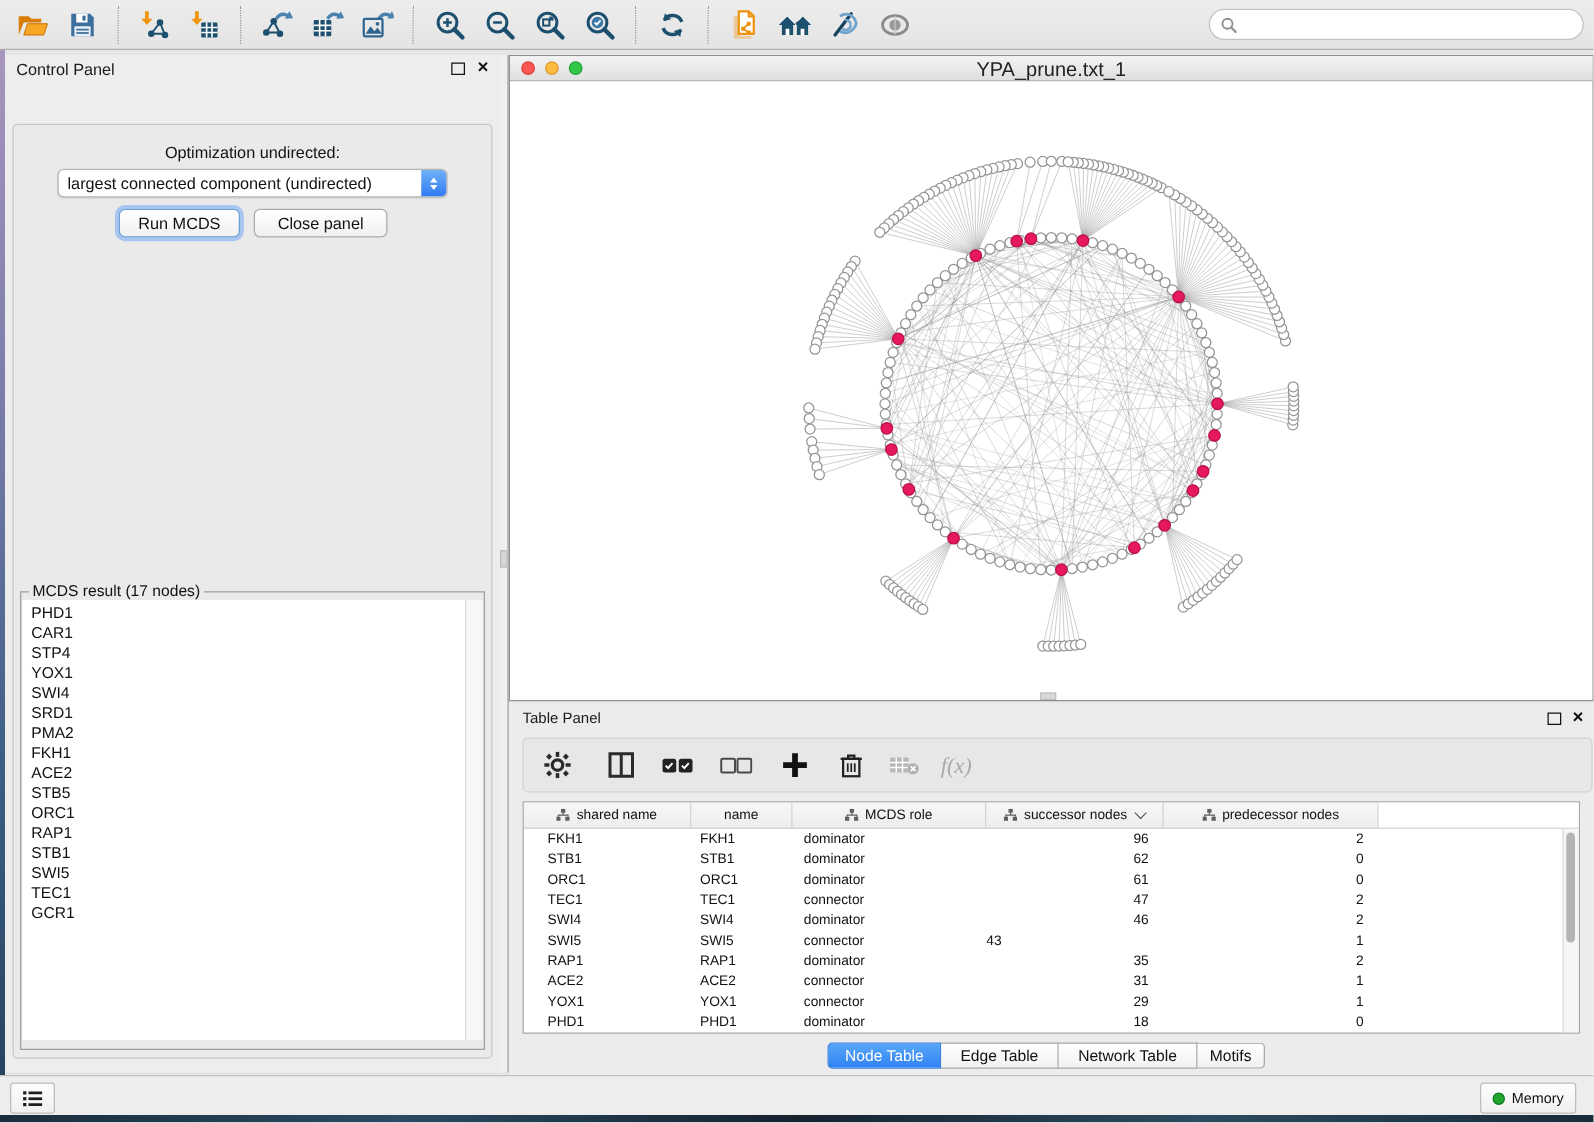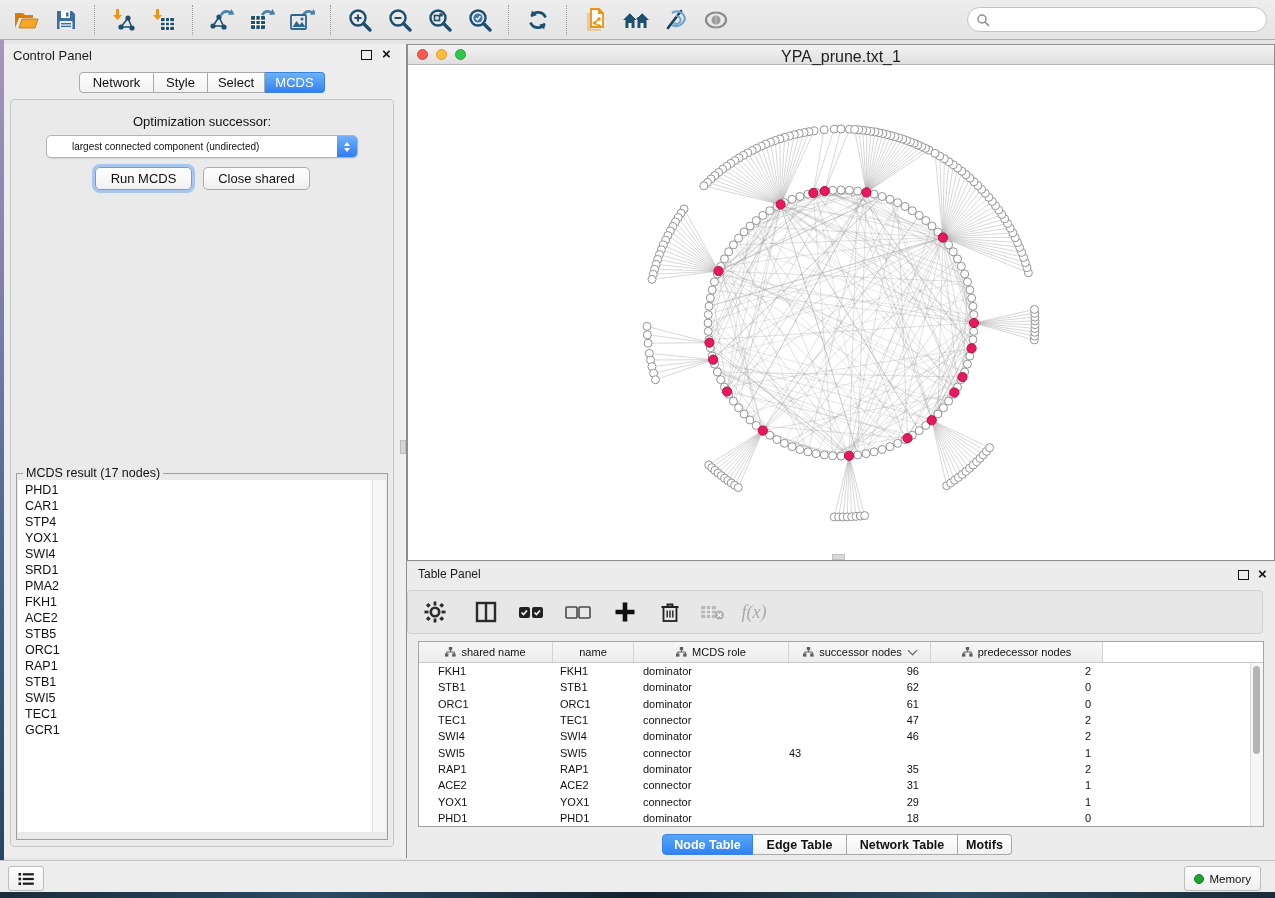--- a/index.html
+++ b/index.html
@@ -26,21 +26,21 @@
   .cp-header .float-icon{left:357px;top:6px;}
   .cp-header .close-icon{left:378px;top:5px;}
   .cp-tabs{position:absolute;left:75px;top:28px;height:21px;display:flex;}
   .seg-tab{height:21px;box-sizing:border-box;border:1px solid #a9a9a9;border-left:none;background:linear-gradient(#ffffff,#f1f1f1);font-size:13px;color:#111;display:flex;align-items:center;justify-content:center;cursor:pointer;}
   .seg-tab:first-child{border-left:1px solid #a9a9a9;border-radius:4px 0 0 4px;}
   .seg-tab:last-child{border-radius:0 4px 4px 0;}
   .seg-tab.active{background:linear-gradient(#6cb2f8,#3183f3);border-color:#3a82e0;color:#fff;}
   .cp-panel{position:absolute;left:6px;top:55px;width:384px;height:748px;background:#eaeaea;border:1px solid #c6c6c6;border-radius:4px;box-sizing:border-box;}
   .opt-label{position:absolute;left:0;top:14px;width:100%;text-align:center;font-size:13px;color:#111;}
   .dropdown{position:absolute;left:35px;top:35px;width:312px;height:23px;background:#fff;border:1px solid #b4b4b4;border-radius:5px;box-sizing:border-box;display:flex;align-items:center;cursor:pointer;box-shadow:0 1px 1px rgba(0,0,0,.08);}
-  .dropdown-text{flex:1;font-size:10px;color:#111;padding-left:25px;white-space:nowrap;overflow:hidden;}
+  .dropdown-text{flex:1;font-size:13px;color:#111;padding-left:7px;white-space:nowrap;overflow:hidden;}
   .dropdown-cap{width:20px;height:21px;border-radius:0 4px 4px 0;background:linear-gradient(#71b1f9,#2f7bf2);display:flex;flex-direction:column;align-items:center;justify-content:center;gap:2px;}
   .arr-up{width:0;height:0;border-left:3.5px solid transparent;border-right:3.5px solid transparent;border-bottom:4.5px solid #fff;}
   .arr-dn{width:0;height:0;border-left:3.5px solid transparent;border-right:3.5px solid transparent;border-top:4.5px solid #fff;}
   .cp-btn{position:absolute;height:23px;background:linear-gradient(#ffffff,#f0f0f0);border:1px solid #ababab;border-radius:5px;font-size:13px;color:#111;font-family:"Liberation Sans",sans-serif;cursor:pointer;}
   .btn-run{left:84px;top:67px;width:97px;box-shadow:0 0 0 3px rgba(110,165,245,.55);border-color:#6ea0d8;}
   .btn-close{left:192px;top:67px;width:107px;}
   .mcds-group{position:absolute;left:5px;top:366px;width:372px;height:374px;border:1px solid #9f9f9f;margin:0;padding:0;box-sizing:border-box;}
   .mcds-group legend{font-size:12.5px;color:#111;margin-left:6px;padding:0 3px;}
   .mcds-list{position:absolute;left:1px;top:0px;width:368px;height:352px;background:#fff;overflow:hidden;display:flex;}
   .mcds-items{flex:1;padding:2px 0 0 7px;}
@@ -60,33 +60,33 @@
   .t-green{left:47px;background:#33c748;border:1px solid #22a534;}
   .net-title{position:absolute;left:0;top:3px;width:100%;text-align:center;font-size:16px;color:#222;}
   .net-canvas{position:absolute;left:0;top:19px;width:866px;height:496px;}
   .h-handle{position:absolute;left:424px;bottom:0px;width:13px;height:6px;background:#d9d9d9;border:1px solid #c0c0c0;box-sizing:border-box;cursor:row-resize;}
 
   
   .table-panel{position:absolute;left:407px;top:562px;width:868px;height:298px;background:#ececec;}
   .tp-title{position:absolute;left:11px;top:5px;font-size:12px;color:#1a1a1a;}
   .table-panel .float-icon{left:831px;top:8px;}
   .table-panel .close-icon{left:851px;top:7px;}
-  .tp-toolbar{position:absolute;left:0;top:28px;width:856px;height:44px;background:#e7e7e7;border:1px solid #d2d2d2;border-radius:4px;box-sizing:border-box;display:flex;align-items:center;padding-left:14px;}
+  .tp-toolbar{position:absolute;left:11px;top:28px;width:856px;height:44px;background:#e7e7e7;border:1px solid #d2d2d2;border-radius:4px;box-sizing:border-box;display:flex;align-items:center;padding-left:14px;}
   .tp-icon{width:26px;height:26px;display:flex;align-items:center;justify-content:center;margin-right:13px;cursor:pointer;flex:0 0 auto;}
   .fx{font-family:"Liberation Serif",serif;font-style:italic;font-size:18px;color:#a9a9a9;}
   .data-table{position:absolute;left:11px;top:79px;width:846px;height:186px;background:#fff;border:1px solid #a5a5a5;box-sizing:border-box;overflow:hidden;}
   .dt-header{display:flex;height:21px;background:linear-gradient(#f7f7f7,#ededed);border-bottom:1px solid #c9c9c9;box-sizing:border-box;}
   .dt-hcell{display:flex;align-items:center;justify-content:center;gap:5px;border-right:1px solid #d4d4d4;box-sizing:border-box;font-size:11px;color:#111;cursor:pointer;position:relative;}
   .dt-hfill{flex:1;background:#fff;border-right:none;}
   .sort-chev{width:6px;height:6px;border-right:1.4px solid #555;border-bottom:1.4px solid #555;transform:rotate(45deg);margin-left:2px;margin-top:-3px;}
   .dt-row{display:flex;height:16.3px;align-items:center;}
   .dt-cell{font-size:11px;color:#111;box-sizing:border-box;white-space:nowrap;overflow:hidden;}
   .dt-scroll{position:absolute;right:0;top:21px;bottom:0;width:12px;background:#f6f6f6;border-left:1px solid #ddd;}
   .dt-thumb{position:absolute;left:2px;top:3px;width:7px;height:88px;background:#b4b4b4;border-radius:4px;}
-  .tp-tabs{position:absolute;left:255px;top:272px;height:21px;display:flex;font-weight:bold;}
+  .tp-tabs{position:absolute;left:255px;top:272px;height:21px;display:flex;}
   .tp-tabs .seg-tab{font-size:12.5px;}
   .tp-tabs .seg-tab.active{background:linear-gradient(#59a7f8,#2f82f3);}
 
   
   .status-bar{position:absolute;left:0;top:860px;width:1275px;height:32px;background:#ededed;border-top:1px solid #c2c2c2;box-sizing:border-box;}
   .menu-btn{position:absolute;left:8px;top:5px;width:34px;height:23px;background:linear-gradient(#fdfdfd,#f0f0f0);border:1px solid #bdbdbd;border-radius:3px;display:flex;align-items:center;justify-content:center;cursor:pointer;}
   .memory-btn{position:absolute;right:14px;top:5px;height:23px;padding:0 9px;background:linear-gradient(#fdfdfd,#f0f0f0);border:1px solid #bdbdbd;border-radius:3px;display:flex;align-items:center;gap:5px;font-size:11.5px;color:#111;cursor:pointer;}
   .mem-dot{width:10px;height:10px;border-radius:50%;background:#1fa52e;border:1px solid #0f7a23;box-sizing:border-box;}
 </style>
 </head>
@@ -249,37 +249,31 @@
   </div>
 
   <div class="left-strip"></div>
 
   <div class="control-panel">
     <div class="cp-header">
       <span class="cp-title">Control Panel</span>
       <span class="float-icon"></span>
       <span class="close-icon">×</span>
     </div>
-    <div class="cp-tabs" id="cp-tabs">
-        <div class="seg-tab" style="width: 75px;">Network</div>
-        <div class="seg-tab" style="width: 54px;">Style</div>
-        <div class="seg-tab" style="width: 57px;">Select</div>
-        <div class="seg-tab active" style="width: 60px;">MCDS</div>
-      </div>
     <div class="cp-panel">
-      <div class="opt-label">Optimization successor:</div>
+      <div class="opt-label">Optimization undirected:</div>
       <div class="dropdown">
         <span class="dropdown-text">largest connected component (undirected)</span>
         <span class="dropdown-cap">
             <span class="arr-up"></span>
             <span class="arr-dn"></span>
           </span>
       </div>
       <button class="cp-btn btn-run">Run MCDS</button>
-      <button class="cp-btn btn-close">Close shared</button>
+      <button class="cp-btn btn-close">Close panel</button>
       <fieldset class="mcds-group">
         <legend>MCDS result (17 nodes)</legend>
         <div class="mcds-list">
           <div class="mcds-items" id="mcds-items">
               <div class="mcds-item">PHD1</div>
               <div class="mcds-item">CAR1</div>
               <div class="mcds-item">STP4</div>
               <div class="mcds-item">YOX1</div>
               <div class="mcds-item">SWI4</div>
               <div class="mcds-item">SRD1</div>

